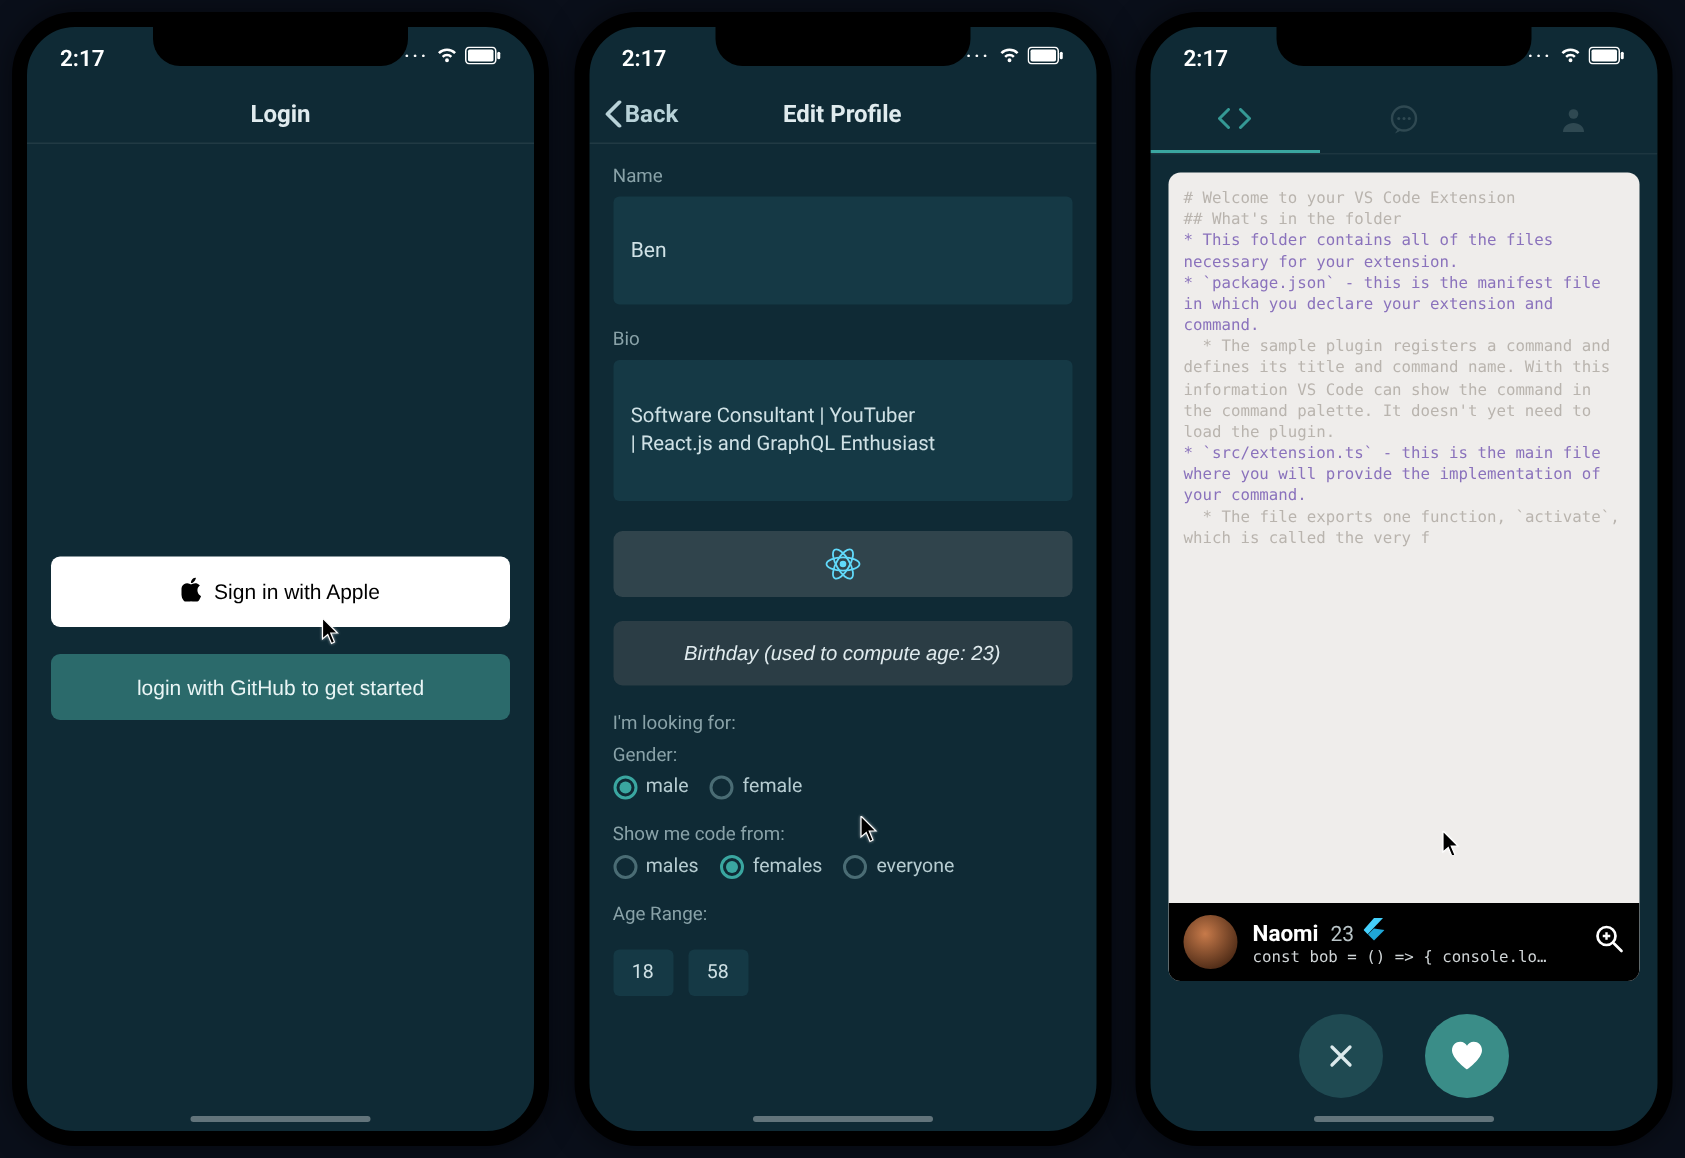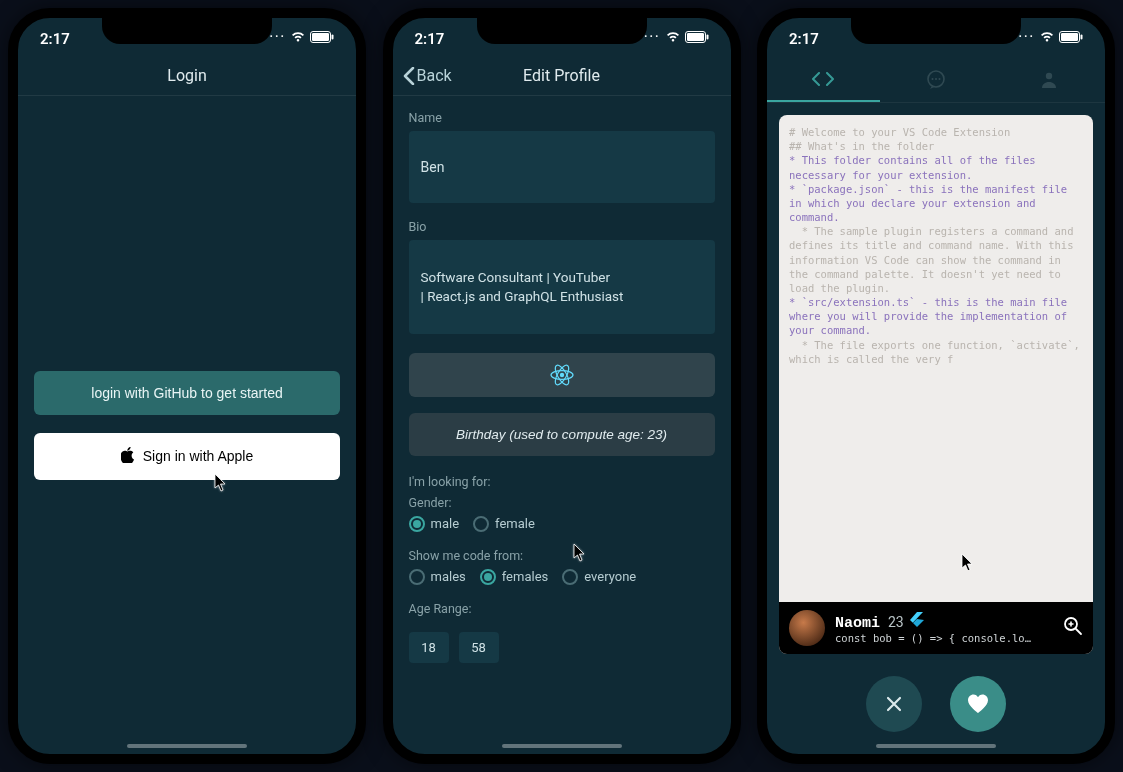--- a/index.html
+++ b/index.html
@@ -60,20 +60,21 @@
   }
   .nav-header {
     display: flex;
     align-items: center;
     justify-content: center;
     padding: 8px 14px 10px;
     position: relative;
     color: #e0ebee;
     font-size: 16px;
     border-bottom: 1px solid rgba(255,255,255,0.08);
+    font-weight: bold;
   }
   .nav-back {
     position: absolute;
     left: 10px;
     display: flex;
     align-items: center;
     gap: 2px;
     color: #b8d2d8;
     font-size: 16px;
   }
@@ -113,21 +114,21 @@
   .tab svg { opacity:0.35; }
   .tab.active svg { opacity:0.9; }
   .tab.active { border-bottom: 2px solid #3aa6a0; }
   .card-area { flex:1; padding:12px; display:flex; flex-direction:column; }
   .code-card { background:#efedeb; border-radius:8px; flex:1; display:flex; flex-direction:column; overflow:hidden; position:relative;gap:32px; }
   .code-body { flex:1; padding:10px 10px 4px; font-family: ui-monospace, Menlo, Consolas, monospace; font-size:10.5px; line-height:1.35; color:#7a8ea8; white-space:pre-wrap; word-break:break-word; overflow:hidden; }
   .code-body .dim { color:#b9b4ae; }
   .code-body .bullet { color:#8a72bc; }
   .profile-strip { background:#000; color:#fff; padding:8px 10px; display:flex; align-items:center; gap:10px; }
   .avatar { width:36px; height:36px; border-radius:50%; background: radial-gradient(circle at 40% 35%, #c77a4a 0%, #3a1e0e 90%); flex-shrink:0; }
-  .pname { font-weight:700; font-size:15px;font-family:Liberation Mono, monospace; }
+  .pname { font-weight:700; font-size:15px; }
   .page { font-weight:400; font-size:14px; color:#b9c4c7; margin-left:4px; }
   .snippet { font-family: ui-monospace, Menlo, monospace; font-size:10.5px; color:#cfd4d6; white-space:nowrap; overflow:hidden; text-overflow:ellipsis; max-width:200px; }
   .zoom-icon { margin-left:auto; }
   .action-row { display:flex; justify-content:center; gap:28px; padding:22px 0 10px; }
   .circle-btn { width:56px; height:56px; border-radius:50%; display:flex; align-items:center; justify-content:center; cursor:pointer; }
   .circle-dark { background:#1f4a52; color:#dbe9eb; }
   .circle-teal { background:#3a8d88; color:#fff; }
   .cursor { position:absolute; width:14px; height:18px; }
   .cursor svg { filter: drop-shadow(0 0 1px rgba(255,255,255,0.6)); }
 </style>
@@ -147,35 +148,35 @@
           <rect x="0.5" y="0.5" width="20" height="11" rx="2.5" fill="none" stroke="#fff"></rect>
           <rect x="2" y="2" width="17" height="8" rx="1.2" fill="#fff"></rect>
           <rect x="21.5" y="3.5" width="2" height="5" rx="1" fill="#fff"></rect>
         </svg>
     </span>
   </div>
   <div class="nav-header">
     <span>Login</span>
   </div>
   <div class="login-wrap">
-    <button class="btn btn-teal">
-      <span>login with GitHub to get started</span>
-    </button>
     <button class="btn btn-white" style="position:relative;">
       <span>
         <svg width="14" height="16" viewBox="0 0 14 16">
             <path fill="#000" d="M10.6 8.4c0-2 1.6-2.9 1.7-3-1-1.4-2.4-1.6-2.9-1.6-1.2-.1-2.4.7-3 .7-.6 0-1.6-.7-2.6-.7C2.3 3.9.8 4.8.1 6.3c-1.5 2.6-.4 6.5 1 8.6.7 1 1.5 2.1 2.6 2 .1 0 1.5-.7 2.8-.7 1.3 0 1.7.7 2.8.6 1.2 0 1.9-1 2.6-2 .8-1.2 1.1-2.3 1.2-2.4-.1 0-2.5-1-2.5-4zM8.7 2.3C9.3 1.6 9.7.6 9.6 0 8.8 0 7.8.5 7.2 1.2c-.5.6-1 1.6-.9 2.5.9.1 1.8-.5 2.4-1.4z"></path>
           </svg>
       </span>
       <span>Sign in with Apple</span>
       <span class="cursor" style="position:absolute; right:112px; bottom:-12px;">
         <svg width="14" height="18" viewBox="0 0 12 18">
             <path d="M0 0 L0 14 L3.5 11 L6 17 L8 16 L5.5 10 L10 10 Z" fill="#000" stroke="#fff" stroke-width="0.8"></path>
           </svg>
       </span>
+    </button>
+    <button class="btn btn-teal">
+      <span>login with GitHub to get started</span>
     </button>
   </div>
   <div class="home-indicator"></div>
 </div>
 
 <div class="phone">
   <div class="notch"></div>
   <div class="status-bar">
     <span>2:17</span>
     <span class="status-right">

